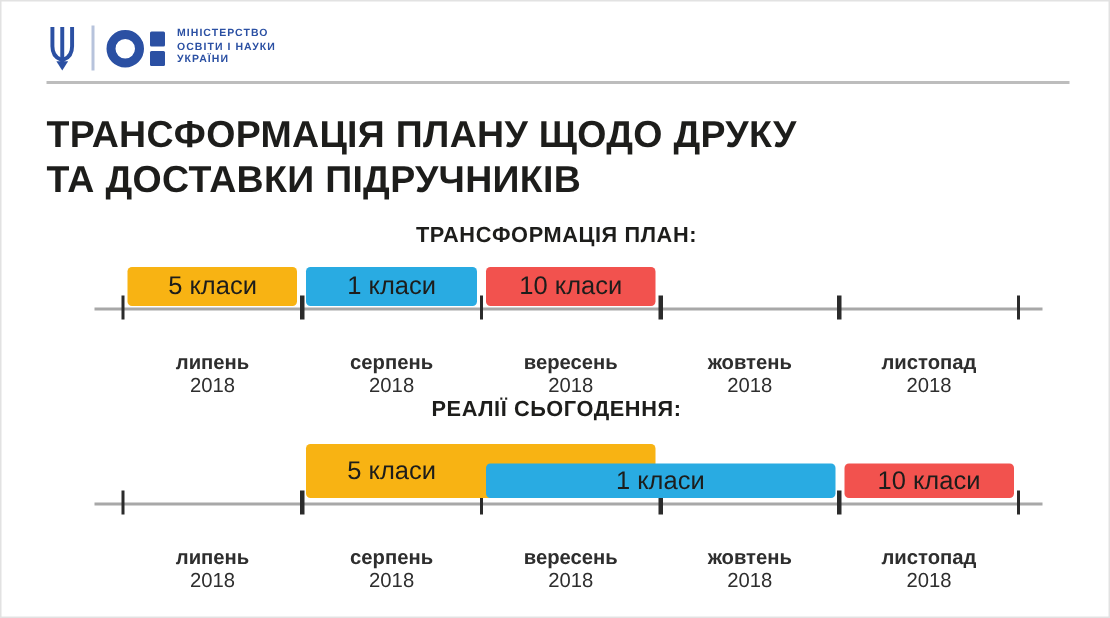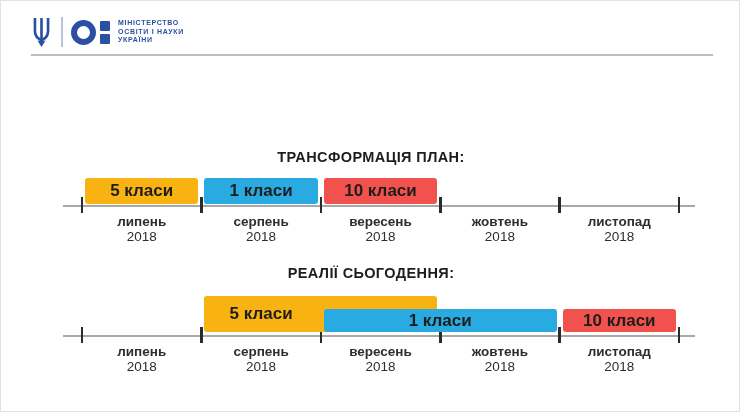--- a/index.html
+++ b/index.html
@@ -26,25 +26,25 @@
   .tl-heading { position:absolute; left:0; width:740px; text-align:center;
                 font-size:14.5px; font-weight:bold; color:#1d1d1b; letter-spacing:0.4px; }
   #heading-0 { top:148px; }
   #heading-1 { top:264px; }
   .timeline { position:absolute; left:0; width:740px; }
   #timeline-0 { top:170px; height:85px; }
   #timeline-1 { top:290px; height:95px; }
   .axis-line { position:absolute; height:2px; background:#a8a8a8; }
   .axis-tick { position:absolute; width:2.5px; background:#2b2b2b; }
   .month { position:absolute; text-align:center; color:#2e2e2e; }
-  .month .m-name { font-size:13.5px; font-weight:bold; line-height:15px; }
+  .month .m-name { font-size:13.5px; font-weight:bold; line-height:15px;margin-top:20px; }
   .month .m-year { font-size:13.5px; font-weight:normal; line-height:15px; }
   .tl-bar { position:absolute; border-radius:3px; display:flex; }
   .tl-bar .bar-label { display:flex; align-items:center; justify-content:center;
-                       font-size:17px; font-weight:bold; color:#1d1d1b; height:100%; }
+                       font-size:17px; font-weight:normal; color:#1d1d1b; height:100%; }
 </style>
 </head>
 <body>
 
 <div class="page">
 
   <div class="header">
     <svg class="trident" viewBox="0 0 24 34">
       <g fill="none" stroke="#2b50a3" stroke-width="3" stroke-linecap="square">
         <path d="M4.5 2 V15 C4.5 20.5 7 23.5 10.5 25"></path>
@@ -60,20 +60,24 @@
         <div class="sq"></div>
     </div>
     <div class="ministry-text">
       <div>МІНІСТЕРСТВО</div>
       <div>ОСВІТИ І НАУКИ</div>
       <div>УКРАЇНИ</div>
     </div>
   </div>
   <div class="header-divider"></div>
 
+  <div class="title">
+    <div>ТРАНСФОРМАЦІЯ ПЛАНУ ЩОДО ДРУКУ</div>
+    <div>ТА ДОСТАВКИ ПІДРУЧНИКІВ</div>
+  </div>
 
   <div class="tl-heading" id="heading-0">ТРАНСФОРМАЦІЯ ПЛАН:</div>
   <div class="tl-heading" id="heading-1">РЕАЛІЇ СЬОГОДЕННЯ:</div>
 
   <div class="timeline" id="timeline-0">
       <div class="axis-line" style="left: 62px; top: 34px; width: 632px;"></div>
       <div class="axis-tick" style="left: 79.8px; top: 26px; height: 16px;"></div>
       <div class="axis-tick" style="left: 199.2px; top: 26px; height: 16px;"></div>
       <div class="axis-tick" style="left: 318.6px; top: 26px; height: 16px;"></div>
       <div class="axis-tick" style="left: 438px; top: 26px; height: 16px;"></div>

